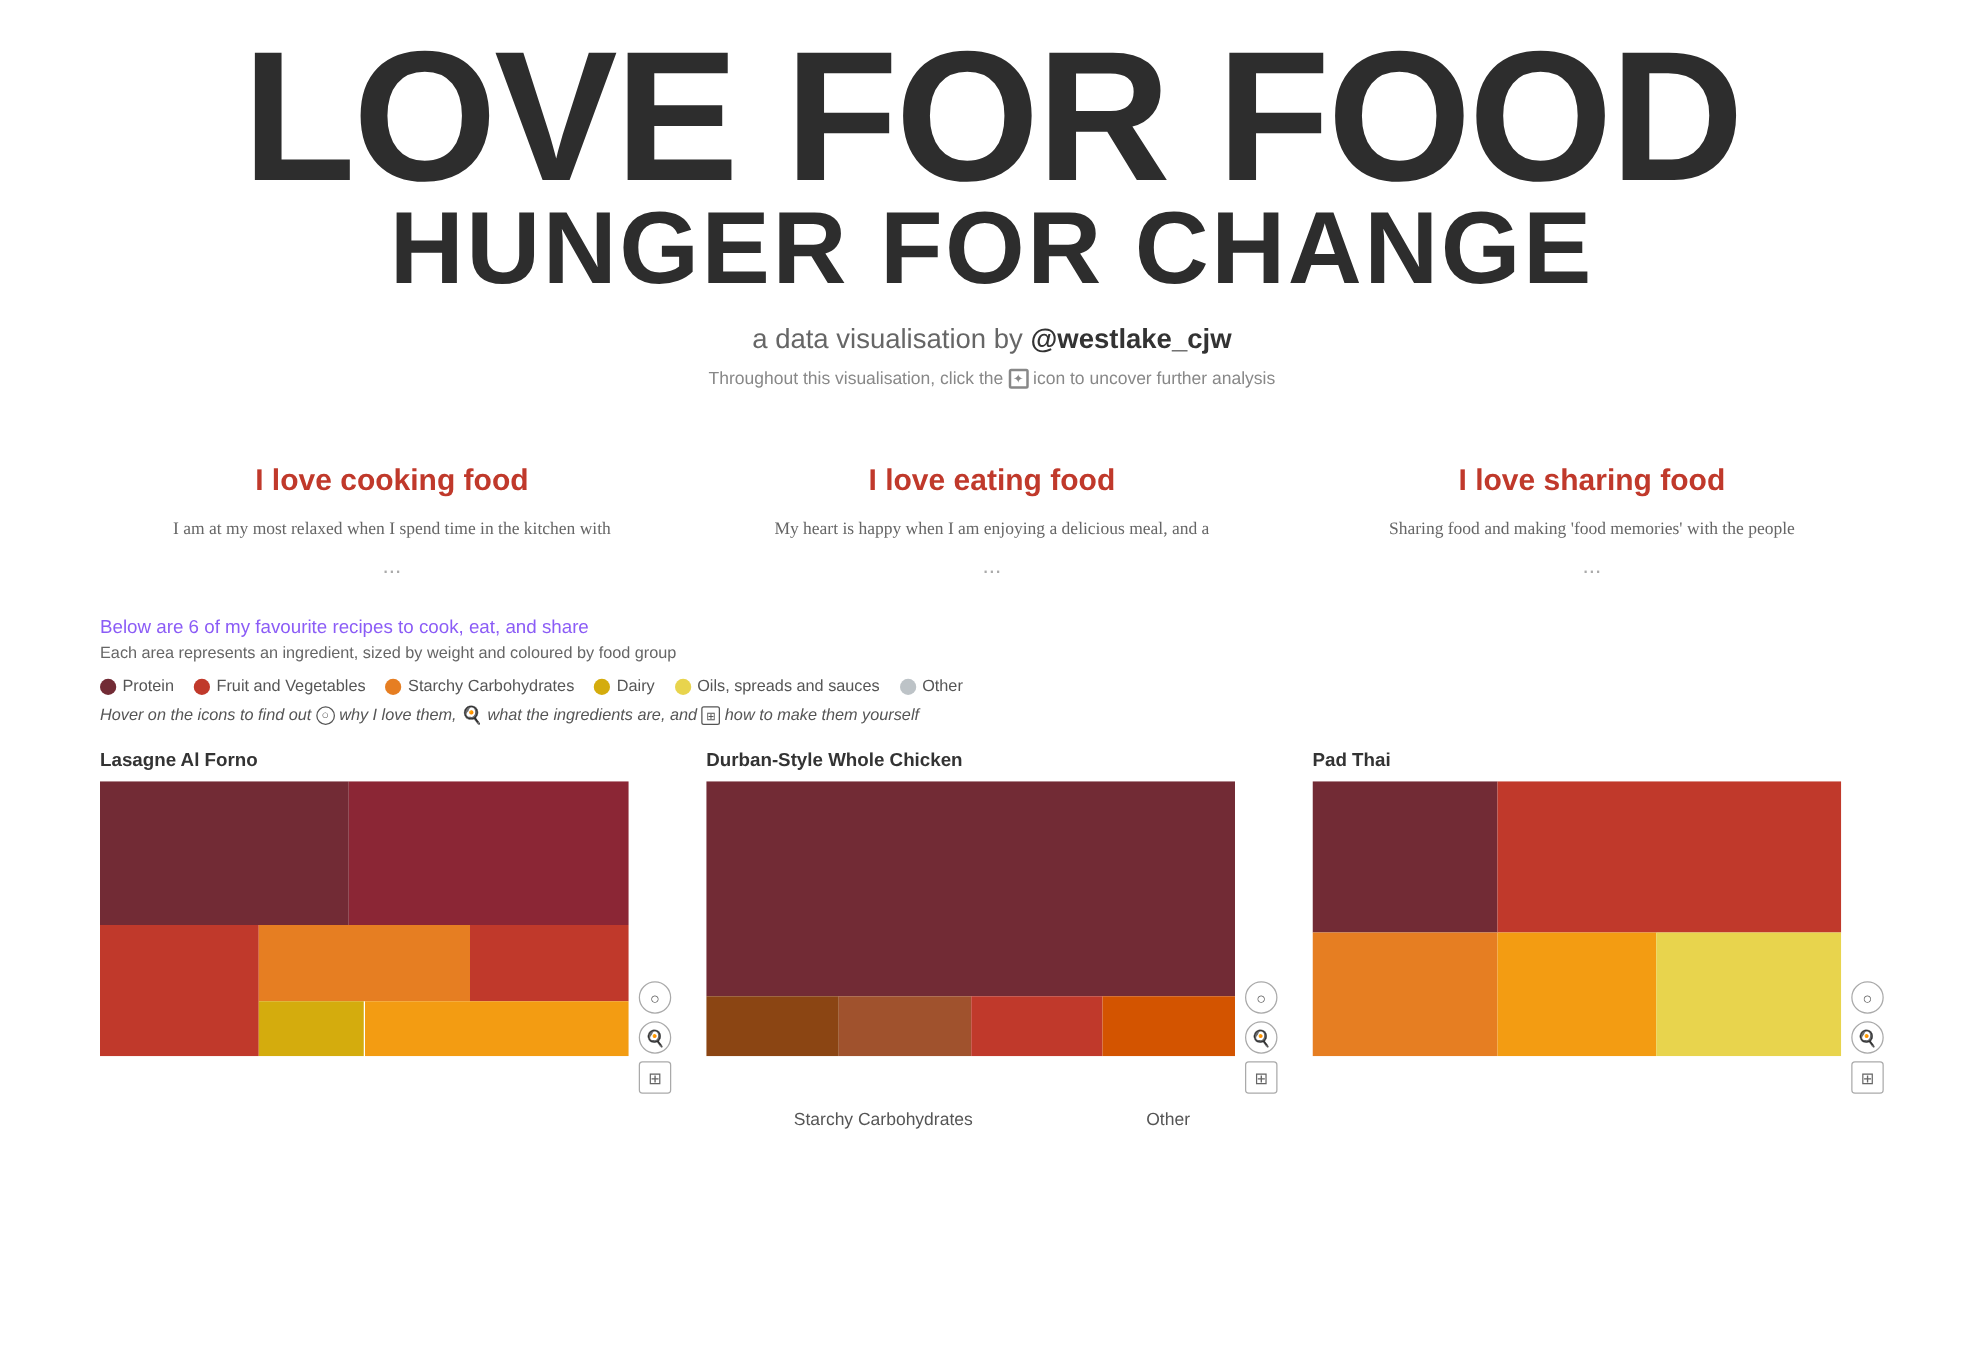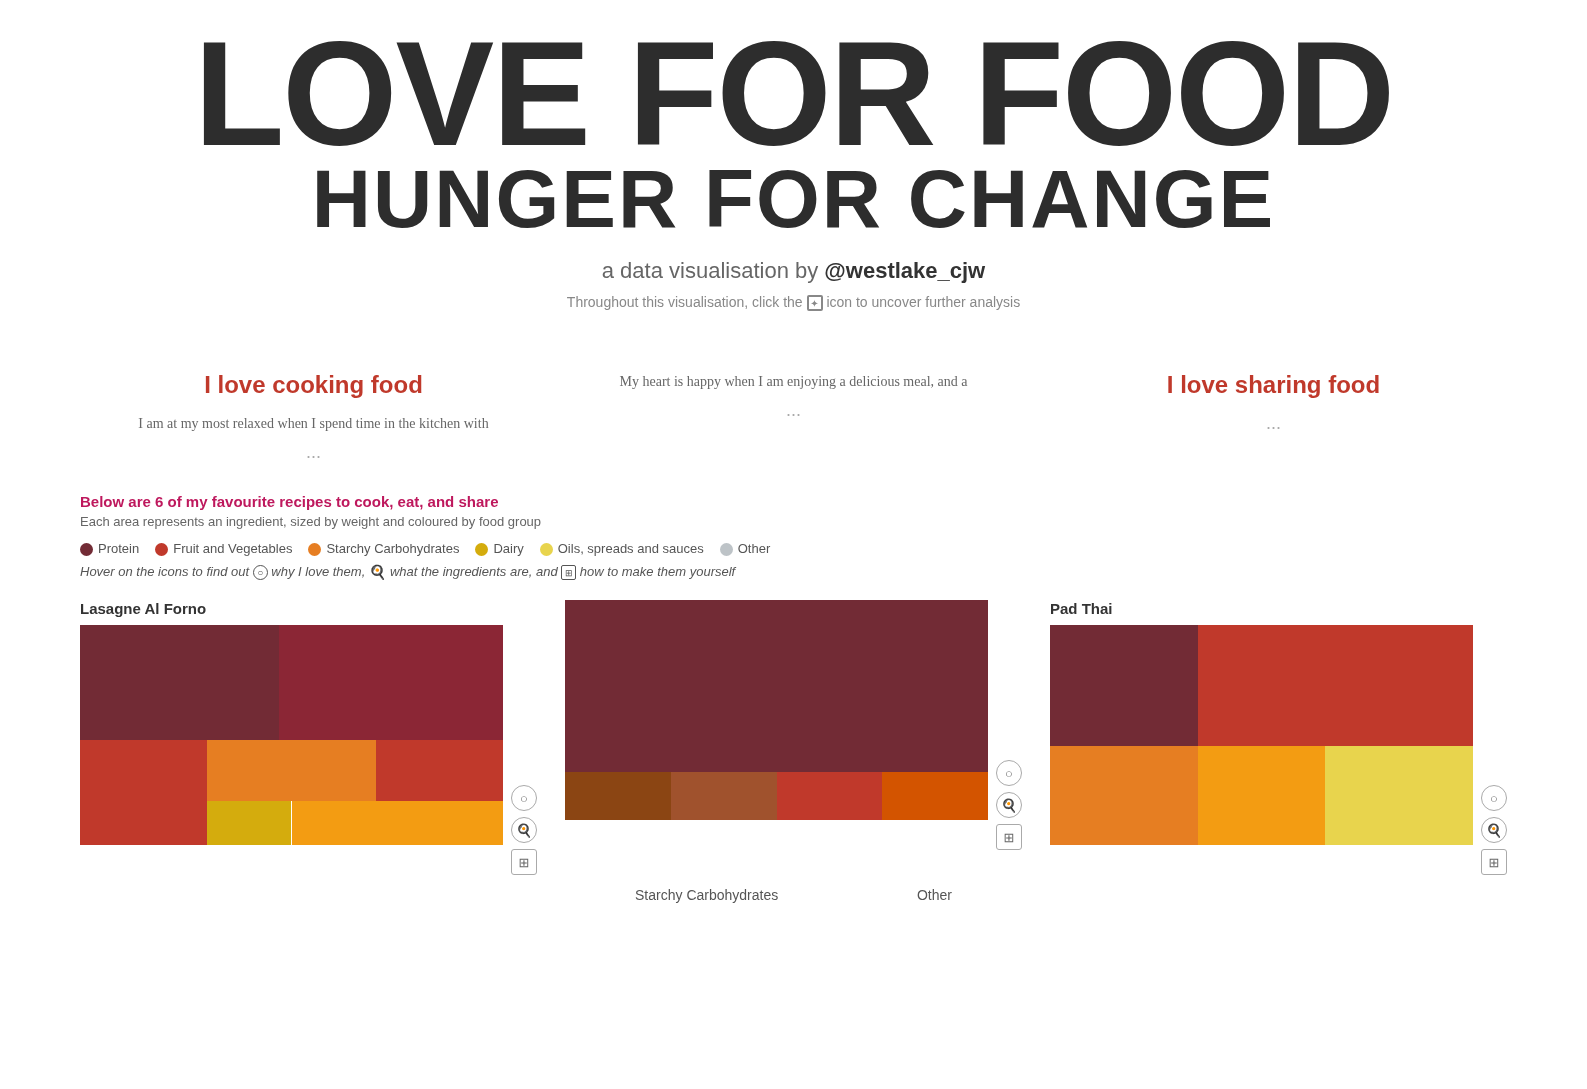--- a/index.html
+++ b/index.html
@@ -105,22 +105,22 @@
       margin-top: 6px;
     }
 
     
     .recipe-section {
       padding: 10px 80px 20px;
     }
 
     .recipe-header-text {
       font-size: 15px;
-      font-weight: 700;
-      color: #be185d;
+      font-weight: 400;
+      color: #8b5cf6;
       margin-bottom: 4px;
     }
 
     .recipe-subtext {
       font-size: 13px;
       color: #666;
       margin-bottom: 12px;
     }
 
     
@@ -392,25 +392,27 @@
     </div>
   </div>
 
   <div class="three-col">
     <div class="col">
       <div class="col-title">I love cooking food</div>
       <div class="col-text">I am at my most relaxed when I spend time in the kitchen with</div>
       <div class="col-dots">...</div>
     </div>
     <div class="col">
+      <div class="col-title">I love eating food</div>
       <div class="col-text">My heart is happy when I am enjoying a delicious meal, and a</div>
       <div class="col-dots">...</div>
     </div>
     <div class="col">
       <div class="col-title">I love sharing food</div>
+      <div class="col-text">Sharing food and making 'food memories' with the people</div>
       <div class="col-dots">...</div>
     </div>
   </div>
 
   <div class="recipe-section">
     <div class="recipe-header-text">Below are 6 of my favourite recipes to cook, eat, and share</div>
     <div class="recipe-subtext">Each area represents an ingredient, sized by weight and coloured by food group</div>
 
     <div class="legend">
       <div class="legend-item">
@@ -467,20 +469,21 @@
           </div>
           <div class="recipe-icons">
             <div class="recipe-icon-btn">○</div>
             <div class="recipe-icon-btn">🍳</div>
             <div class="recipe-icon-btn square">⊞</div>
           </div>
         </div>
       </div>
 
       <div class="recipe-card">
+        <div class="recipe-name">Durban-Style Whole Chicken</div>
         <div class="recipe-visual-area">
           <div class="treemap-container">
             <div class="treemap treemap-durban">
               <div class="block-1"></div>
               <div class="block-2"></div>
               <div class="block-3"></div>
               <div class="block-4"></div>
               <div class="block-5"></div>
             </div>
           </div>

